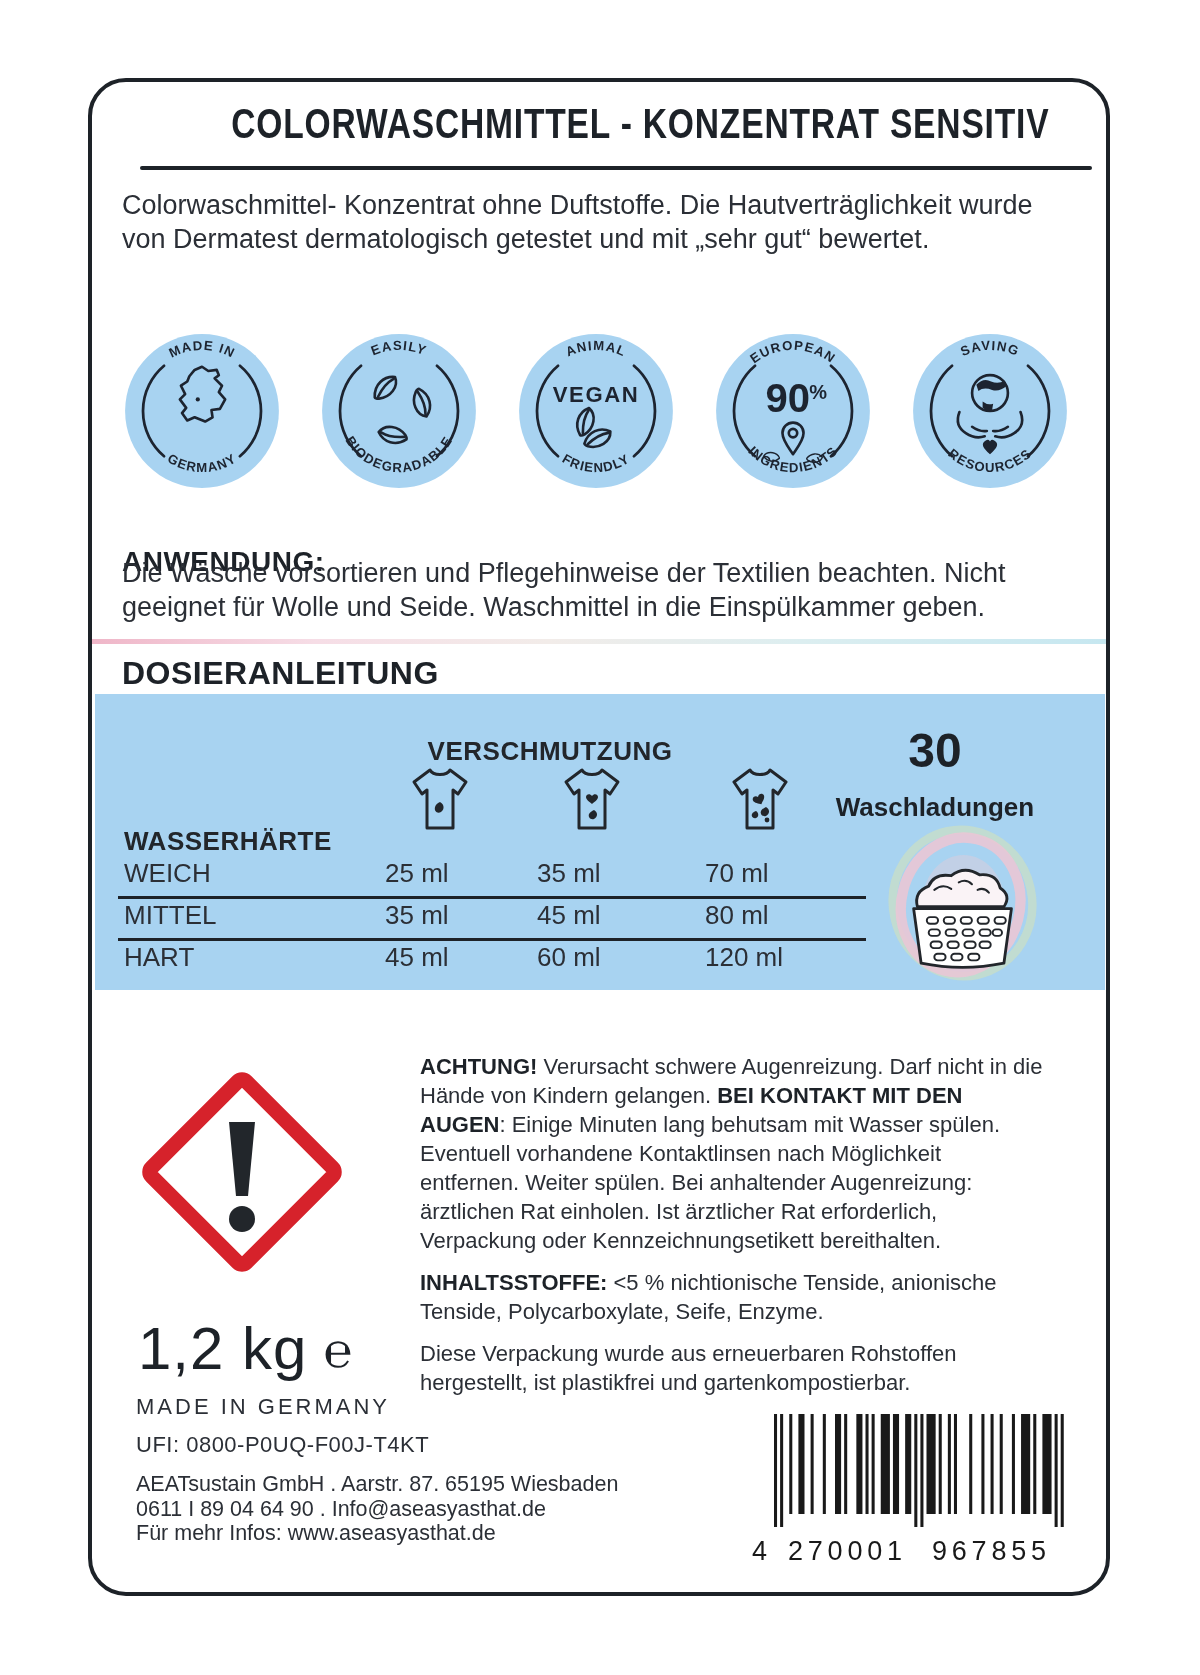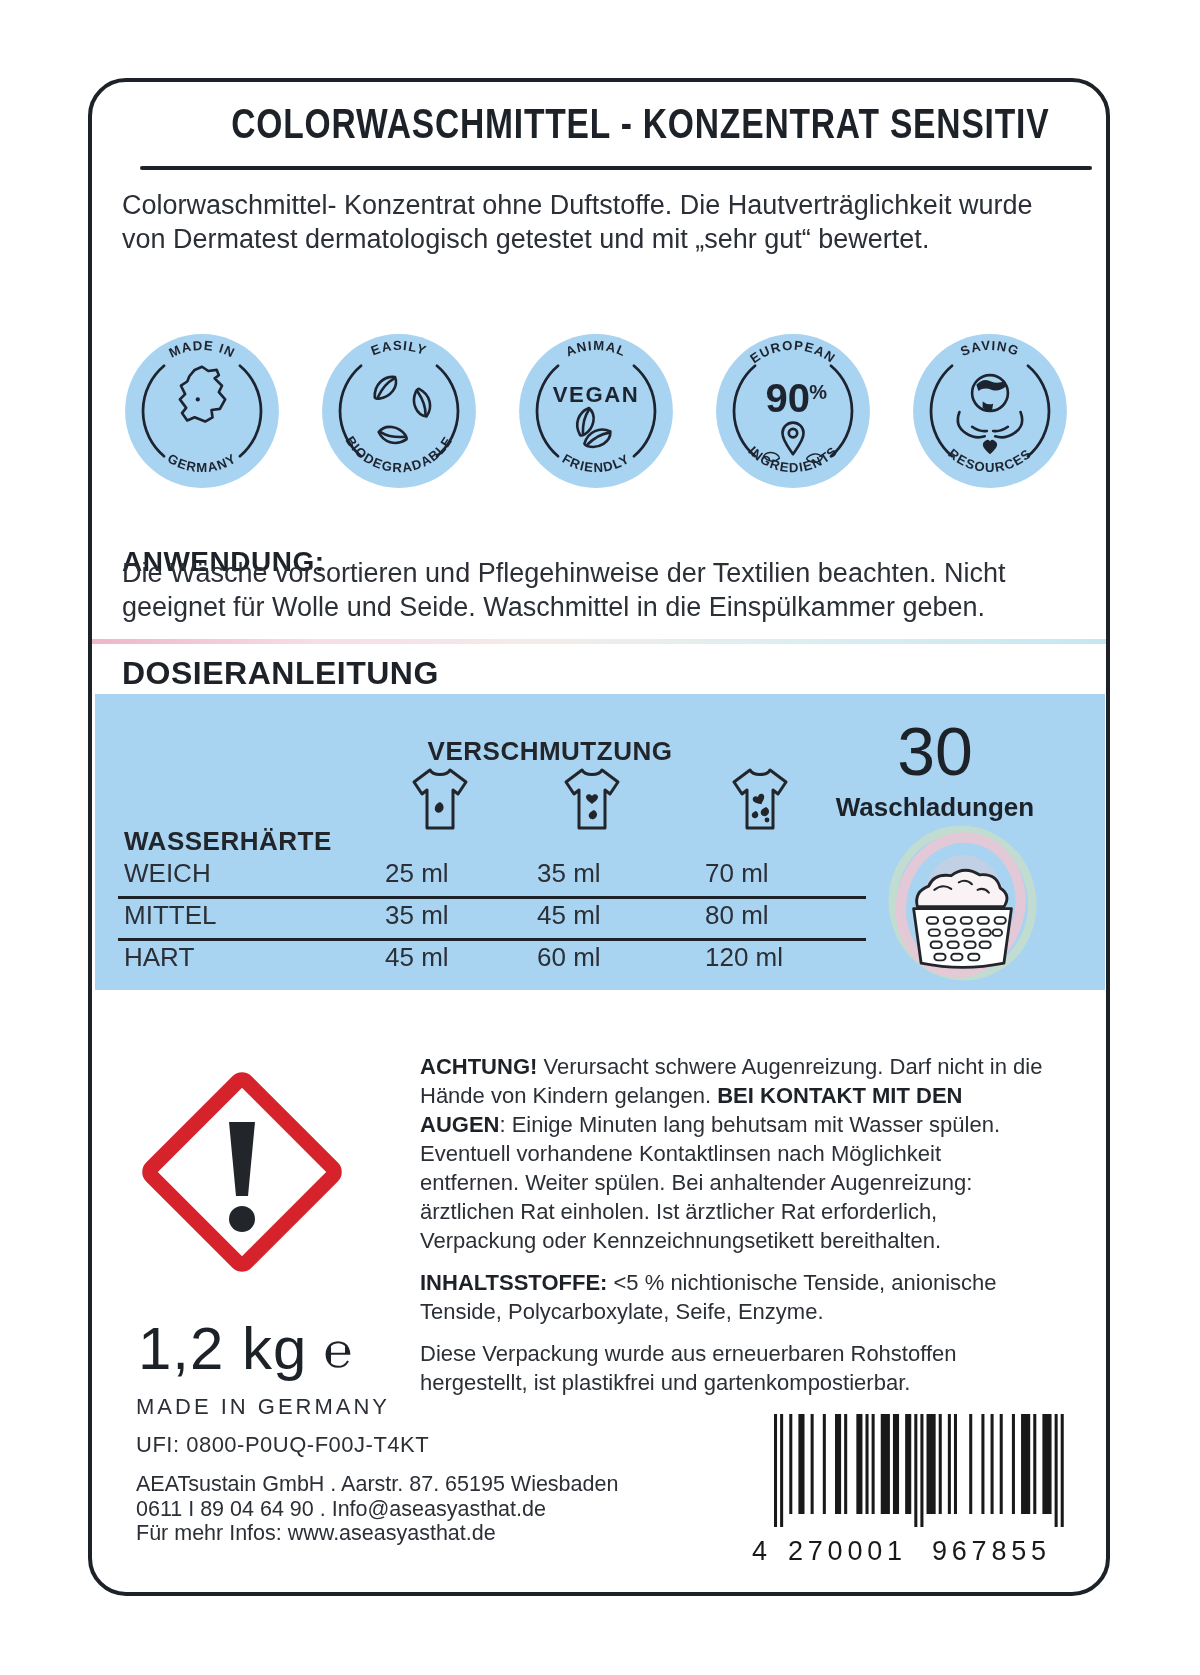--- a/index.html
+++ b/index.html
@@ -30,21 +30,21 @@
     background:linear-gradient(90deg,#efb6c8 0%,#f6dde6 22%,#f2ece9 45%,#dceef0 70%,#c6e7f0 100%);}
   #dosing-heading{left:122px;top:655px;font-size:32px;}
 
   #blue-box{left:95px;top:694px;width:1010px;height:296px;background:#a8d3f1;}
   #soiling-header{left:330px;top:736px;width:440px;text-align:center;font-size:26px;font-weight:bold;letter-spacing:.5px;}
   .tshirt{width:62px;height:66px;}
   #tshirt-1{left:409px;top:766px;}
   #tshirt-2{left:561px;top:766px;}
   #tshirt-3{left:729px;top:766px;}
   .tline{stroke:#22262b;stroke-width:3;fill:none;stroke-linejoin:round;}
-  #loads-number{left:820px;top:716px;width:230px;text-align:center;font-size:68px;line-height:70px;font-weight:normal;color:#1d2228;}
+  #loads-number{left:820px;top:716px;width:230px;text-align:center;font-size:48px;line-height:70px;font-weight:bold;color:#1d2228;}
   #loads-label{left:820px;top:792px;width:230px;text-align:center;font-size:26px;font-weight:bold;color:#1d2228;}
   #hardness-header{left:124px;top:826px;font-size:26px;font-weight:bold;letter-spacing:.5px;}
   .dose-label{position:absolute;left:124px;font-size:26px;color:#2b2f36;}
   .dose-val{position:absolute;width:110px;text-align:left;font-size:26px;color:#2b2f36;}
   .c1{left:385px;} .c2{left:537px;} .c3{left:705px;}
   .r1{top:858px;} .r2{top:900px;} .r3{top:942px;}
   .dose-line{position:absolute;left:118px;width:748px;height:3px;background:#1d2228;}
   .l1{top:896px;} .l2{top:938px;}
   #basket{left:885px;top:824px;width:156px;height:158px;}
 

